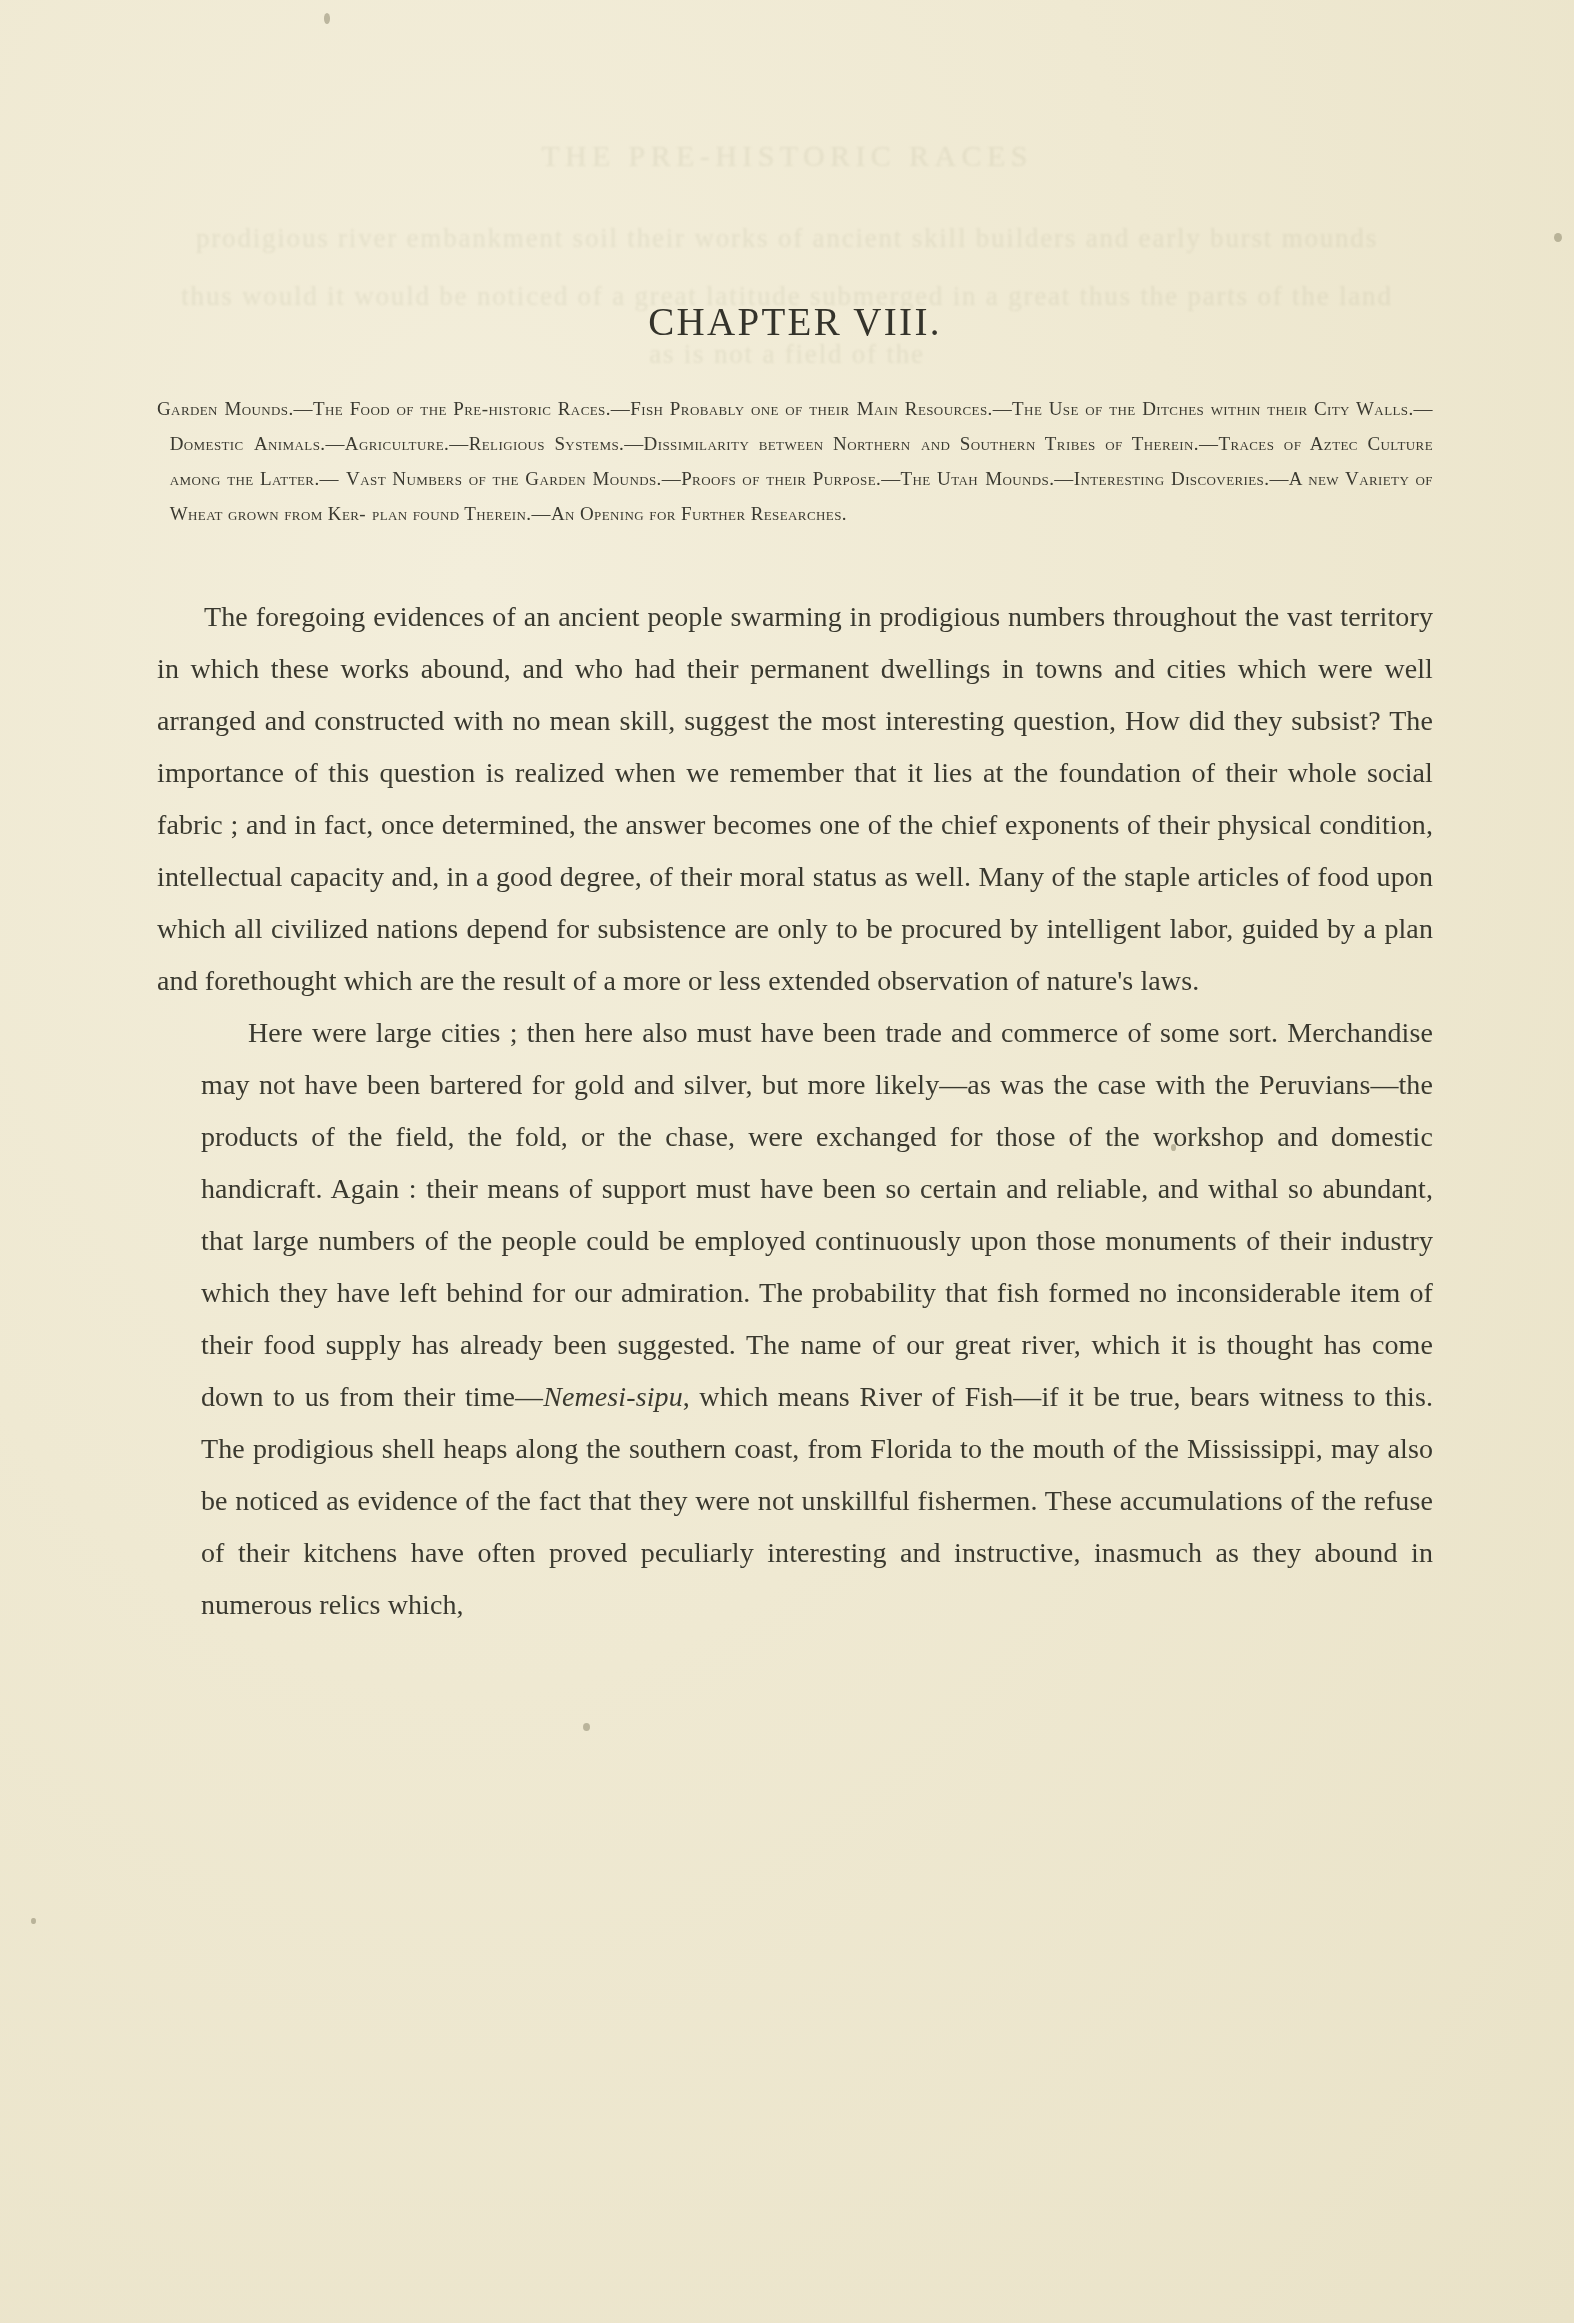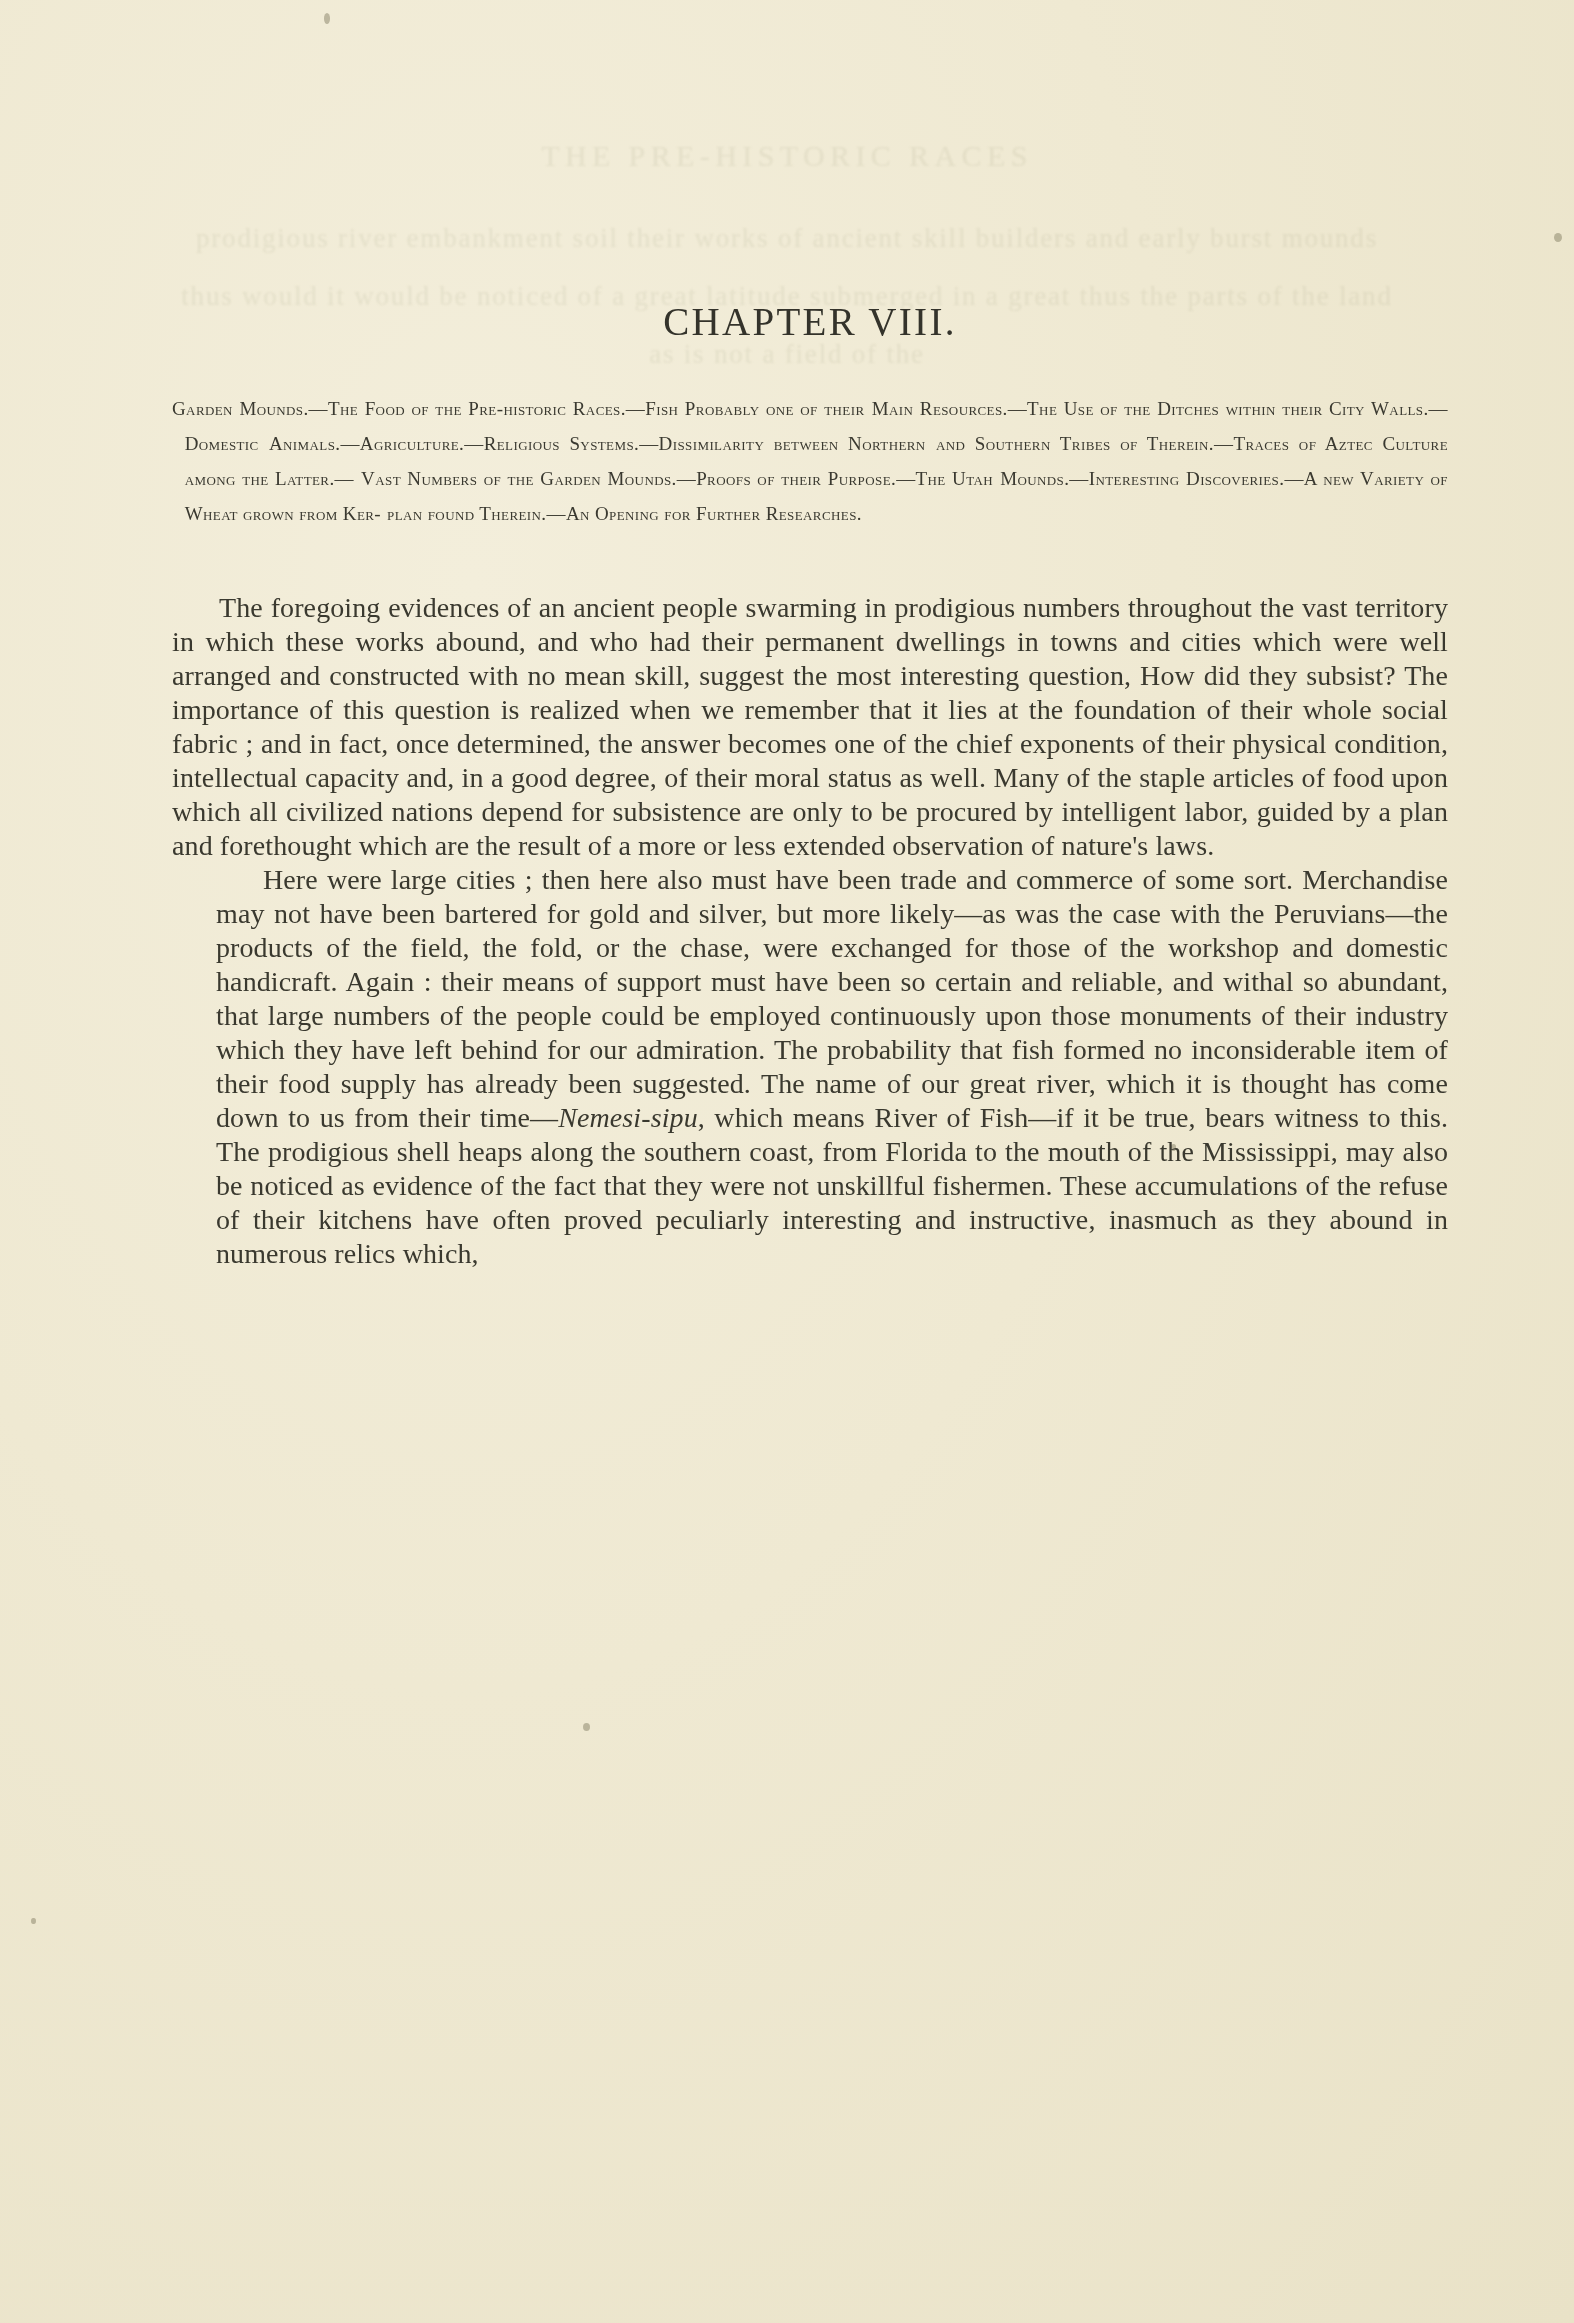--- a/index.html
+++ b/index.html
@@ -42,21 +42,21 @@
     display: block;
     margin-bottom: 23.5px;
   }
   .speck {
     position: absolute;
     background: rgba(90, 84, 55, 0.35);
     border-radius: 50%;
   }
   .content {
     position: absolute;
-    left: 172px;
+    left: 157px;
     top: 299px;
     width: 1276px;
   }
   .chapter-title {
     text-align: center;
     font-size: 39px;
     letter-spacing: 2.3px;
     color: #34332b;
     margin: 0 0 47px 0;
     font-weight: normal;
@@ -70,21 +70,21 @@
     padding-left: 12.7px;
     text-indent: -12.7px;
     text-align: justify;
   }
   .synopsis .sc {
     font-variant: small-caps;
     font-size: 19px;
   }
   p.body {
     font-size: 28px;
-    line-height: 34px;
+    line-height: 52px;
     margin: 0;
     text-align: justify;
     color: #3a392f;
     letter-spacing: 0.1px;
   }
   p.body + p.body { margin-top: 0; margin-left: 44px; }
   p.body.indent { text-indent: 47px; }
   .ital { font-style: italic; }
 </style>
 </head>

